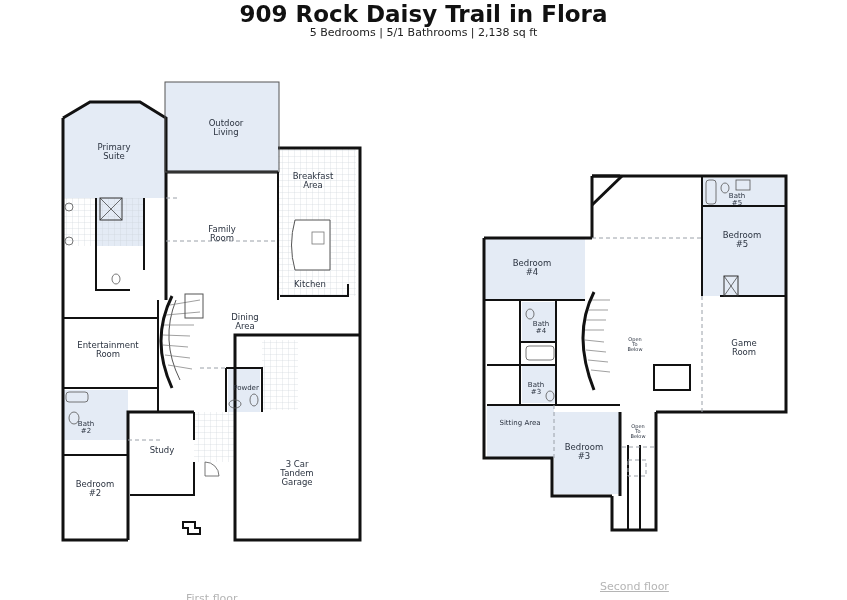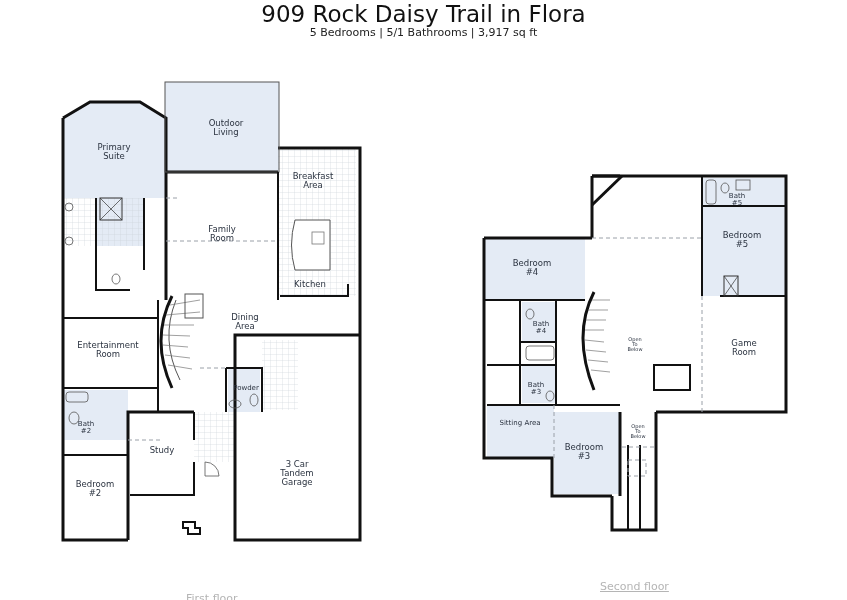--- a/index.html
+++ b/index.html
@@ -1,29 +1,29 @@
 <!DOCTYPE html>
 <html><head>
 <meta charset="utf-8">
 <style>
   html, body { margin:0; padding:0; background:#ffffff; }
   body { width:847px; height:600px; position:relative; overflow:hidden; font-family:"DejaVu Sans", sans-serif; }
-  .title { position:absolute; left:0; width:847px; top:0; text-align:center; font-size:23px; font-weight:normal; color:#111; line-height:28px; }
+  .title { position:absolute; left:0; width:847px; top:0; text-align:center; font-size:23px; font-weight:bold; color:#111; line-height:28px; }
   .subtitle { position:absolute; left:0; width:847px; top:26px; text-align:center; font-size:11px; color:#222; }
   svg { position:absolute; left:0; top:0; }
   .lbl { font-family:"DejaVu Sans", sans-serif; font-size:8.5px; fill:#2b3340; text-anchor:middle; }
   .lbl-s { font-size:7px; }
   .lbl-xs { font-size:5px; }
   .floor-caption { position:absolute; font-size:11px; color:#b5b5b5;text-decoration:underline; }
 </style>
 </head>
 <body>
 
 <div class="title">909 Rock Daisy Trail in Flora</div>
-<div class="subtitle">5 Bedrooms | 5/1 Bathrooms | 3,917 sq ft</div>
+<div class="subtitle">5 Bedrooms | 5/1 Bathrooms | 2,138 sq ft</div>
 
 <svg width="847" height="600" viewBox="0 0 847 600">
   <defs>
     <pattern id="tile" width="6" height="6" patternUnits="userSpaceOnUse">
       <path d="M6 0 L0 0 0 6" fill="none" stroke="#c9ced6" stroke-width="0.6"></path>
     </pattern>
   </defs>
 
   <g>
 

